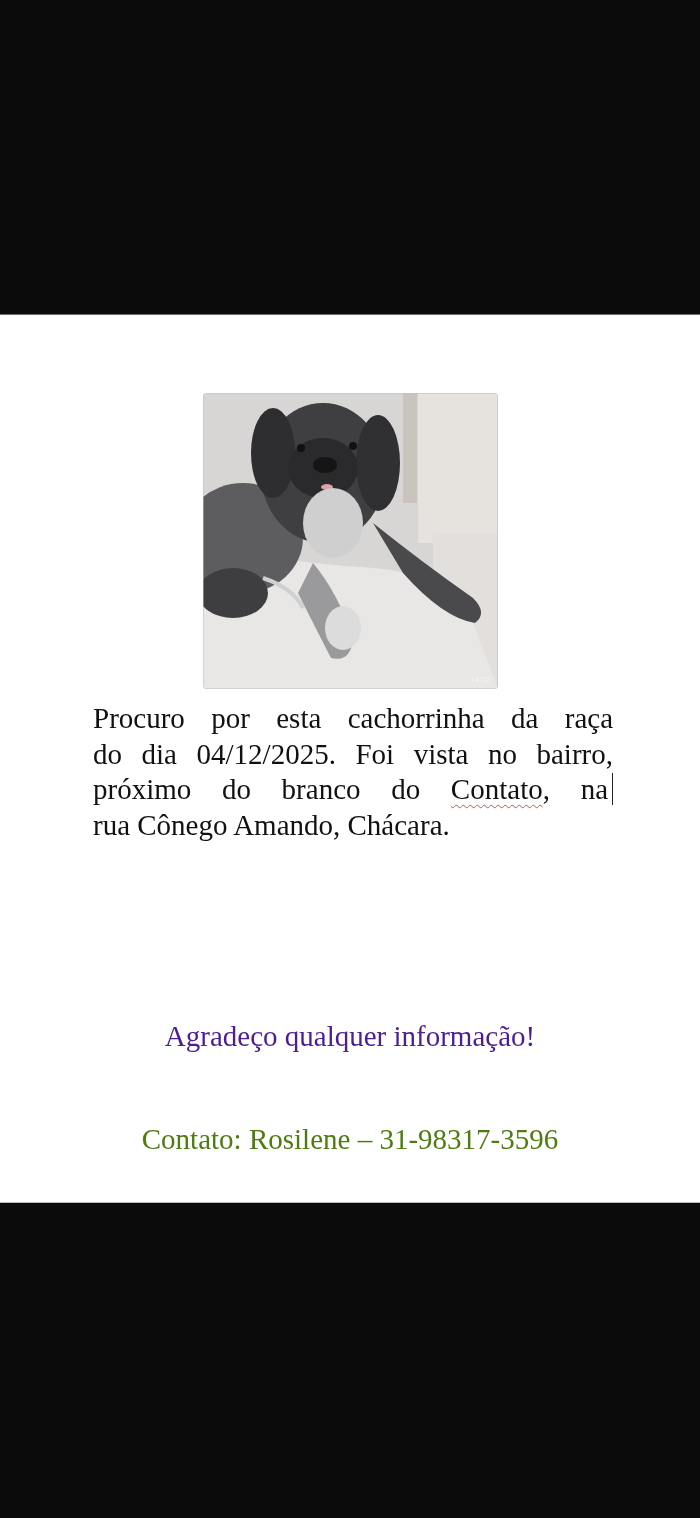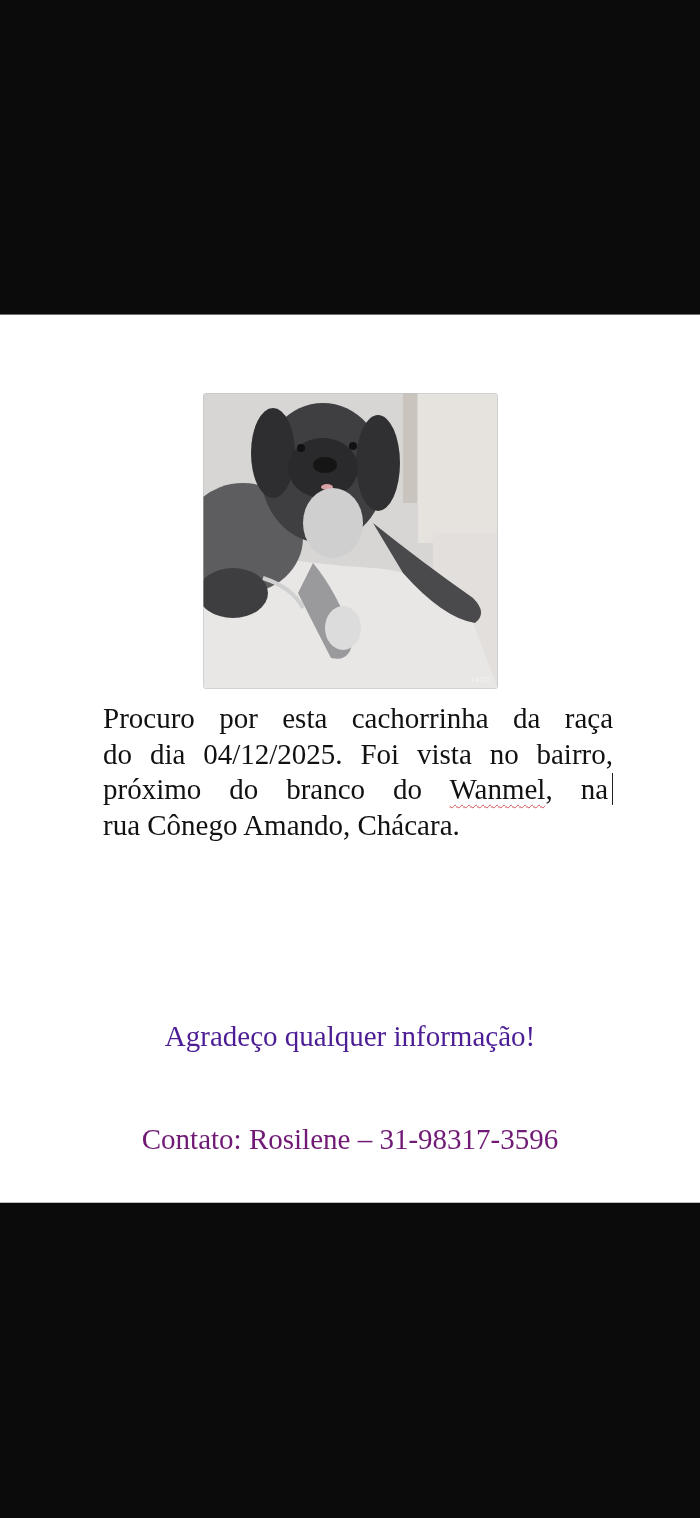--- a/index.html
+++ b/index.html
@@ -28,34 +28,34 @@
     .photo-time {
       position: absolute; right: 8px; bottom: 5px;
       font-family: "Liberation Sans", "DejaVu Sans", sans-serif;
       font-size: 8px; color: #f2f2f2;
     }
     .body-text {
       position: absolute; left: 93px; top: 386px; width: 520px;
       font-size: 29px; line-height: 35.5px; color: #111;
       text-align: justify;
     }
-    .line { display: block; white-space: nowrap; text-align-last: justify; text-align: justify; margin-left: 10px; }
+    .line { display: block; white-space: nowrap; text-align-last: justify; text-align: justify; }
     .line.last { text-align-last: left; font-family: Liberation Serif, serif; }
     .spell { text-decoration: underline wavy #d05050; text-decoration-thickness: 1px; text-underline-offset: 5px; }
     .cursor {
       display: inline-block; width: 1px; height: 32px; background: #222;
       vertical-align: -6px; margin-left: 4px;
     }
     .thanks {
       position: absolute; left: 0; top: 705px; width: 700px;
       text-align: center; font-size: 29px; color: #4c1d95;
     }
     .contact {
       position: absolute; left: 0; top: 808px; width: 700px;
-      text-align: center; font-size: 29px; color: #701a75;
+      text-align: center; font-size: 29px; color: #4d7c0f;
     }
   </style>
 </head>
 <body>
 
 <div class="top-band"></div>
 
 <div class="page">
 
   <div class="photo">
@@ -81,21 +81,21 @@
       <ellipse cx="140" cy="235" rx="18" ry="22" fill="#dcdcdc"></ellipse>
       <path d="M60 185 Q90 195 100 215" stroke="#d0d0d0" stroke-width="4" fill="none"></path>
       <rect x="0" y="0" width="295" height="296" fill="none" stroke="#bdbdbd" stroke-width="1"></rect>
     </svg>
     <span class="photo-time">14:02</span>
   </div>
 
   <div class="body-text">
     <span class="line">Procuro por esta cachorrinha da raça</span>
     <span class="line">do dia 04/12/2025. Foi vista no bairro,</span>
-    <span class="line"><span>próximo do branco do </span><span class="spell">Wanmel</span><span>, na</span><span class="cursor"></span></span>
+    <span class="line"><span>próximo do branco do </span><span class="spell">Contato</span><span>, na</span><span class="cursor"></span></span>
     <span class="line last">rua Cônego Amando, Chácara.</span>
   </div>
 
   <div class="thanks">Agradeço qualquer informação!</div>
   <div class="contact">Contato: Rosilene – 31-98317-3596</div>
 </div>
 
 <div class="bottom-band"></div>
 
 </body></html>

